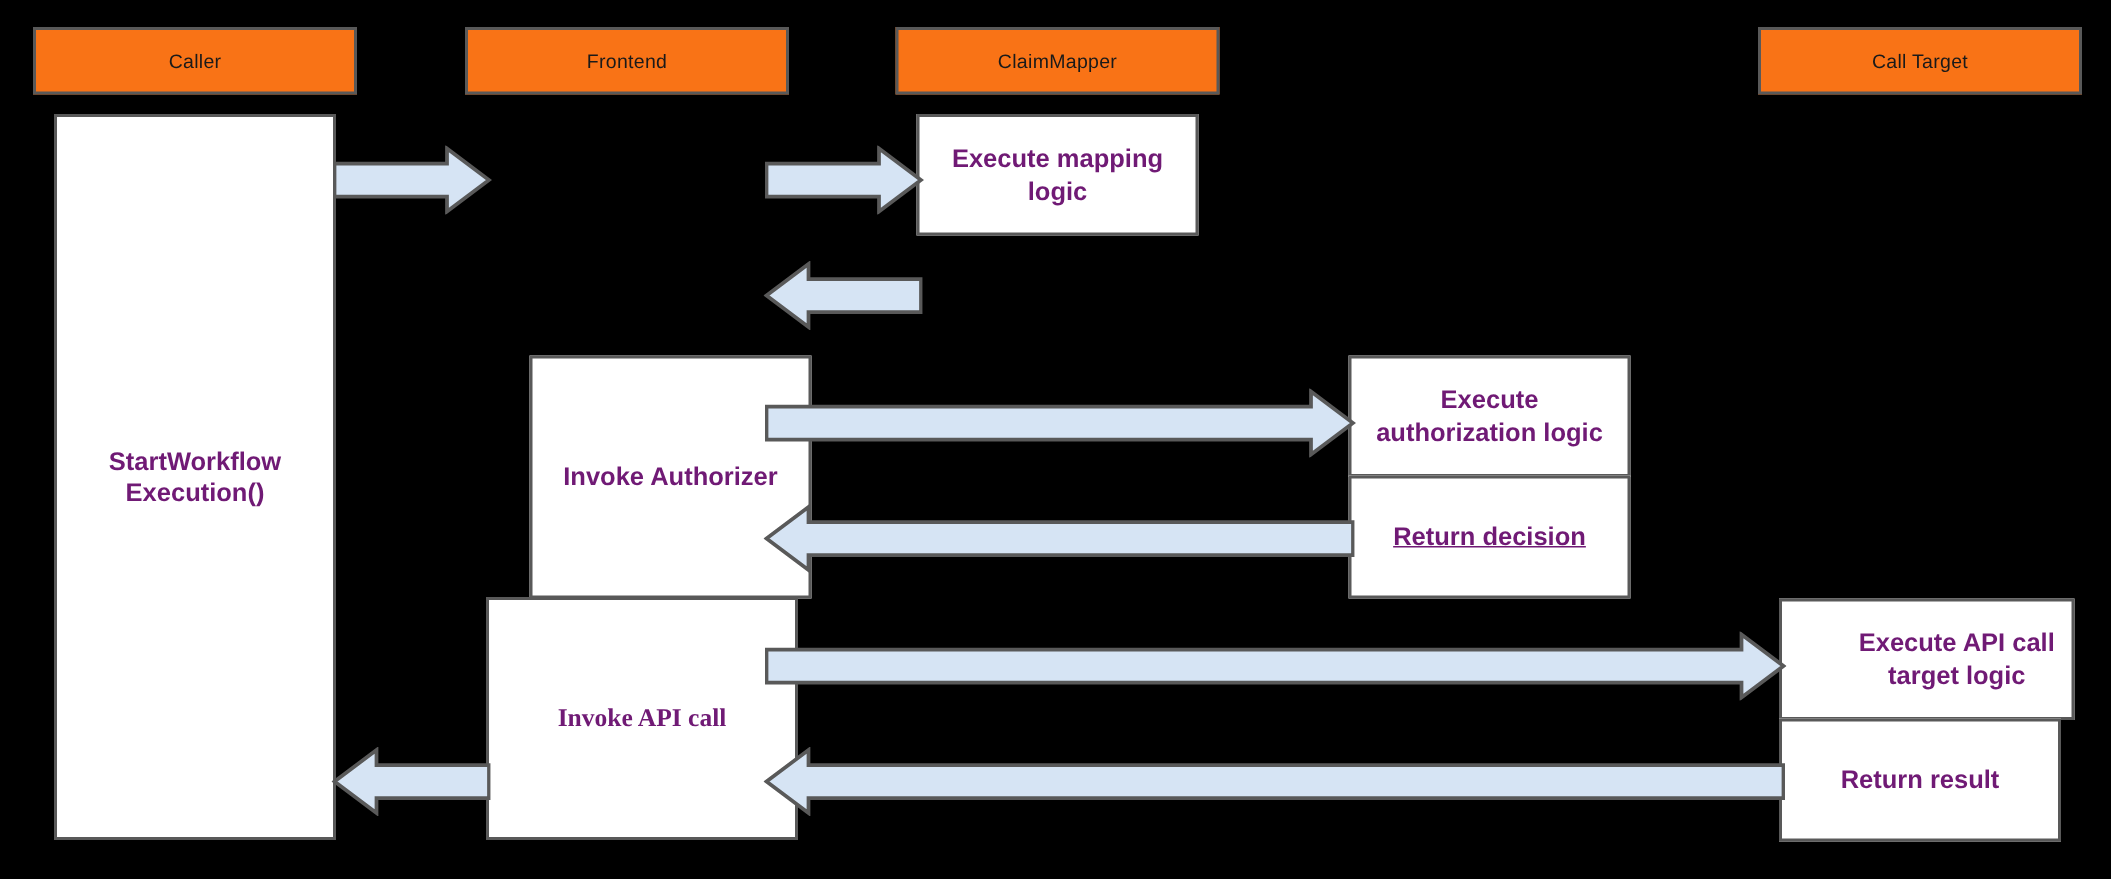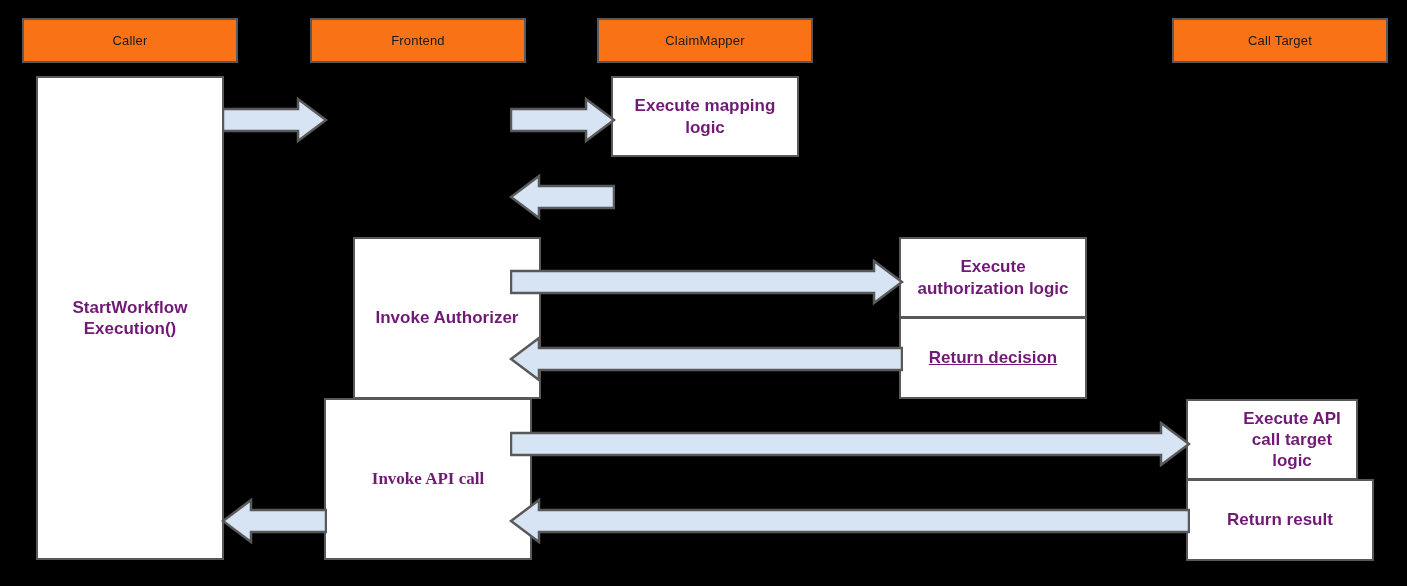--- a/index.html
+++ b/index.html
@@ -86,21 +86,21 @@
     <span class="txt">Execute mapping logic</span>
   </div>
 
   <div class="act-box" style="left:899px; top:237px; width:188px; height:81px;">
     <span class="txt">Execute authorization logic</span>
   </div>
   <div class="act-box" style="left:899px; top:317px; width:188px; height:82px;text-decoration:underline;">
     <span class="txt">Return decision</span>
   </div>
 
-  <div class="act-box" style="left:1186px; top:399px; width:172px; height:81px;padding-left:48px;">
+  <div class="act-box" style="left:1186px; top:399px; width:197px; height:81px;padding-left:48px;">
     <span class="txt">Execute API call target logic</span>
   </div>
   <div class="act-box" style="left:1186px; top:479px; width:188px; height:82px;">
     <span class="txt">Return result</span>
   </div>
 
   <div class="arrow" style="left:222px; top:97px; width:106px; height:46px;">
     <svg width="106" height="46" viewBox="0 0 106 46">
       <polygon points="1,12 76,12 76,2 104,23 76,44 76,34 1,34" fill="#d6e4f4" stroke="#595959" stroke-width="2.5" stroke-linejoin="miter"></polygon>
     </svg>

